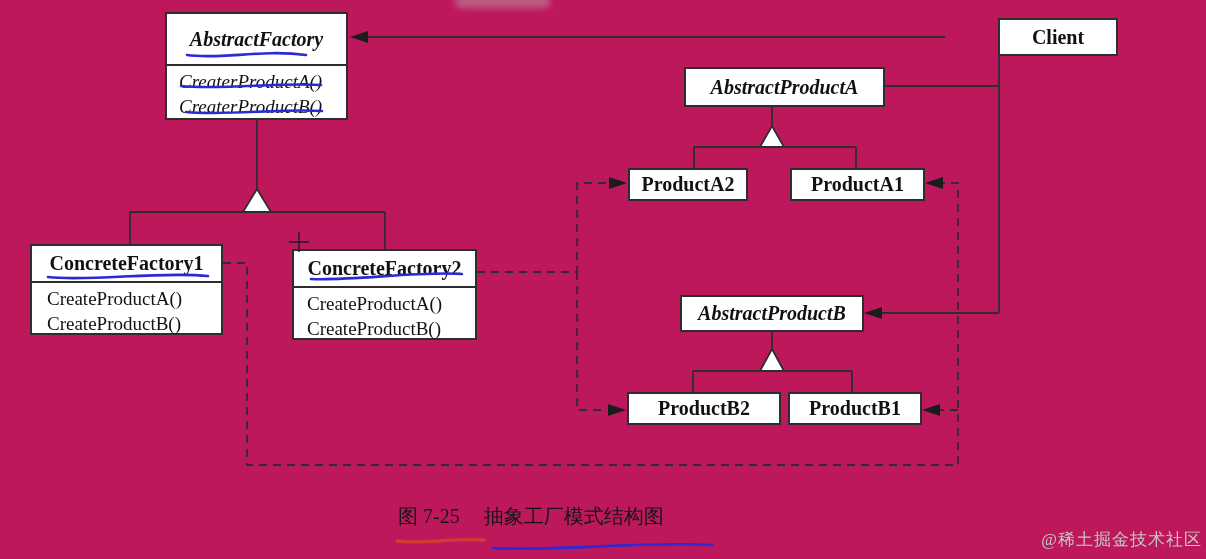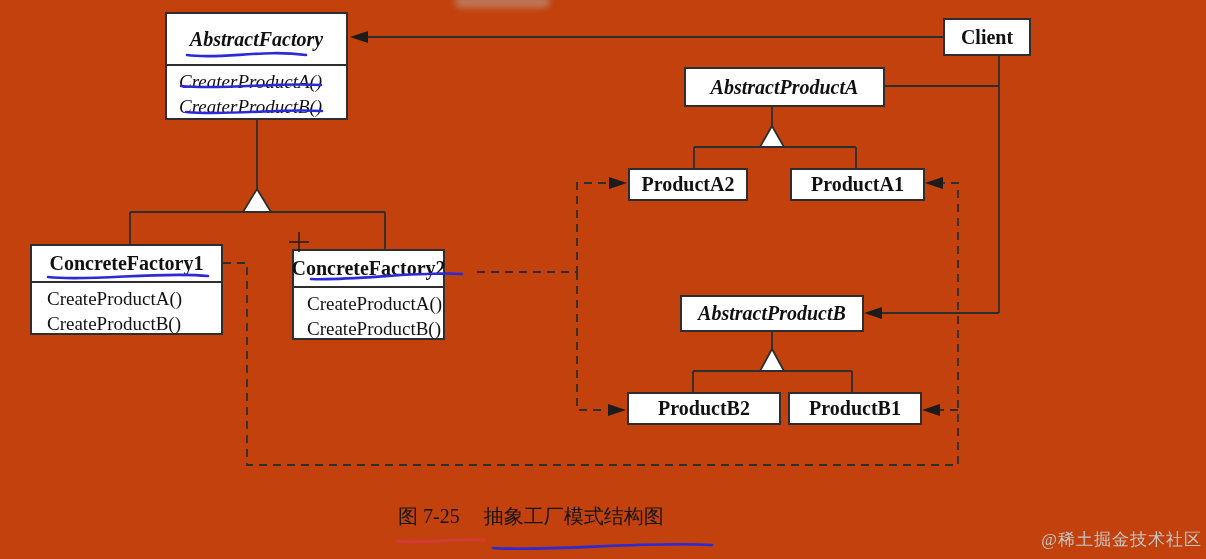--- a/index.html
+++ b/index.html
@@ -1,17 +1,17 @@
 <!DOCTYPE html>
 <html><head>
 <meta charset="utf-8">
 <style>
   html,body{margin:0;padding:0;background:#ffffff;}
   .stage{
-    position:relative;width:1206px;height:559px;background:#c2410c;overflow:hidden;
+    position:relative;width:1206px;height:559px;background:#be185d;overflow:hidden;
     font-family:"Liberation Serif", serif;color:#111;
   }
   svg{position:absolute;left:0;top:0;pointer-events:none;}
   .cbox{
     position:absolute;background:#fff;border:2px solid #2e2e2e;box-sizing:border-box;
   }
   .cbox .hdr{
     display:flex;align-items:center;justify-content:center;
     font-weight:bold;font-size:20px;border-bottom:2px solid #2e2e2e;box-sizing:border-box;
   }
@@ -87,21 +87,21 @@
   <div class="smudge"></div>
 
   <div class="cbox" style="left:165px;top:12px;width:183px;height:108px">
     <div class="hdr italic" style="height:52px">AbstractFactory</div>
     <div class="methods">
       <div class="mrow italic">CreaterProductA()</div>
       <div class="mrow italic">CreaterProductB()</div>
     </div>
   </div>
 
-  <div class="simple" style="left:943px;top:18px;width:88px;height:38px">Client</div>
+  <div class="simple" style="left:998px;top:18px;width:120px;height:38px">Client</div>
 
   <div class="simple italic" style="left:684px;top:67px;width:201px;height:40px">AbstractProductA</div>
 
   <div class="simple" style="left:628px;top:168px;width:120px;height:33px">ProductA2</div>
 
   <div class="simple" style="left:790px;top:168px;width:135px;height:33px">ProductA1</div>
 
   <div class="simple italic" style="left:680px;top:295px;width:184px;height:37px">AbstractProductB</div>
 
   <div class="simple" style="left:627px;top:392px;width:154px;height:33px">ProductB2</div>
@@ -109,21 +109,21 @@
   <div class="simple" style="left:788px;top:392px;width:134px;height:33px">ProductB1</div>
 
   <div class="cbox" style="left:30px;top:244px;width:193px;height:91px">
     <div class="hdr" style="height:37px">ConcreteFactory1</div>
     <div class="methods" style="padding-left:15px">
       <div class="mrow">CreateProductA()</div>
       <div class="mrow">CreateProductB()</div>
     </div>
   </div>
 
-  <div class="cbox" style="left:292px;top:249px;width:153px;height:91px">
+  <div class="cbox" style="left:292px;top:249px;width:185px;height:91px">
     <div class="hdr" style="height:37px">ConcreteFactory2</div>
     <div class="methods" style="padding-left:13px">
       <div class="mrow">CreateProductA()</div>
       <div class="mrow">CreateProductB()</div>
     </div>
   </div>
 
   <svg width="1206" height="559" style="z-index:5">
     <g stroke="#2a2ad6" stroke-width="2.6" fill="none" stroke-linecap="round">
       <path d="M187,55 C220,60 262,49 306,55"></path>

